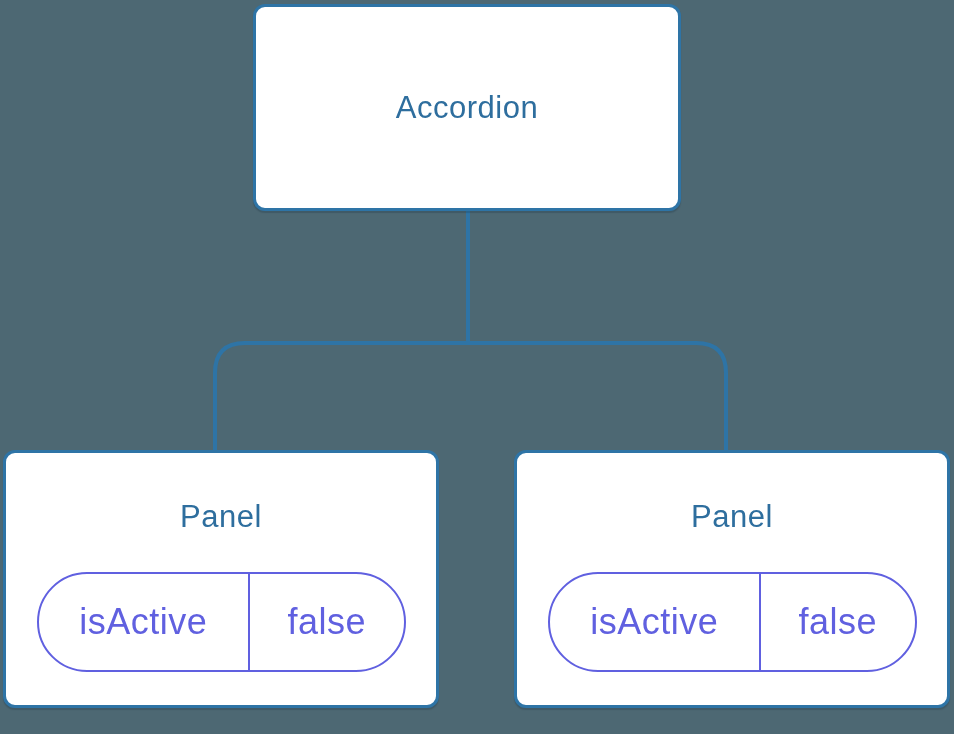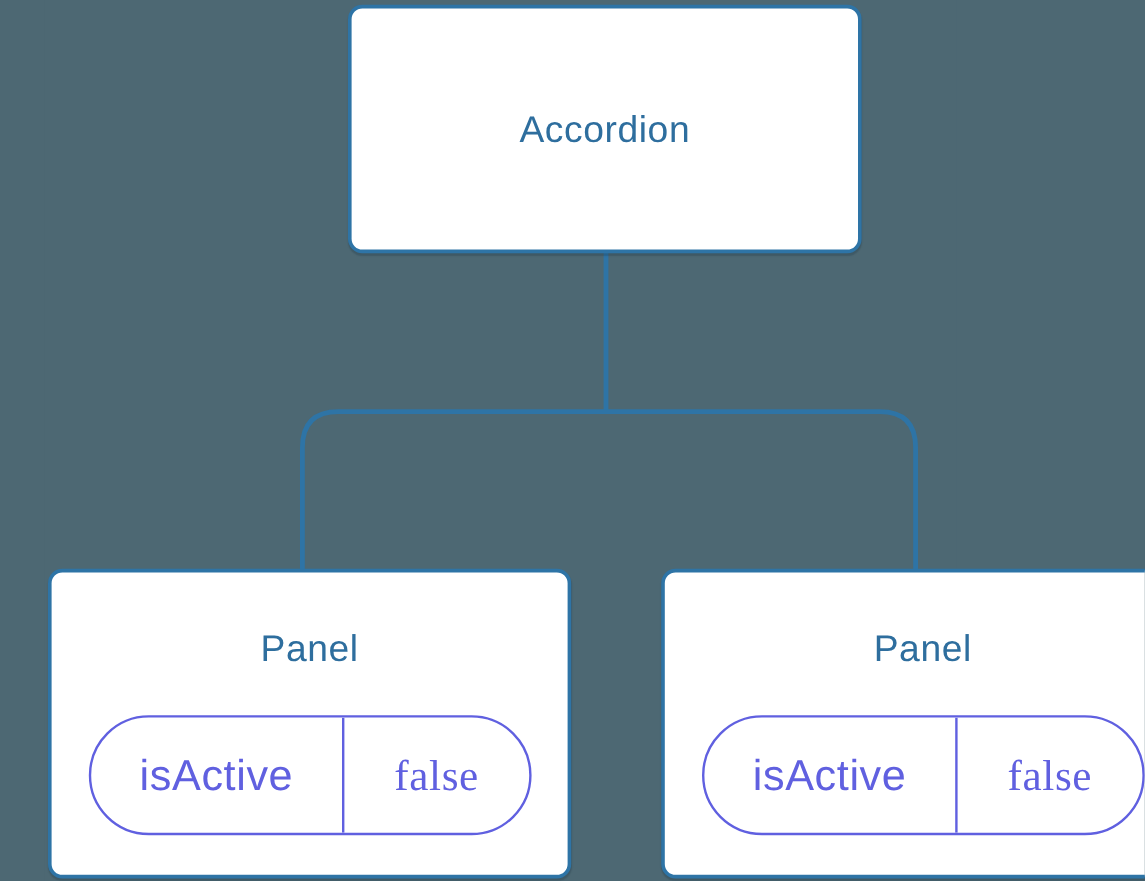--- a/index.html
+++ b/index.html
@@ -14,21 +14,20 @@
   html, body { width: 954px; height: 734px; overflow: hidden; }
   body {
     font-family: "Liberation Sans", "DejaVu Sans", sans-serif;
     background: var(--canvas-bg);
   }
   .canvas {
     position: relative;
     width: 760px;
     height: 734px;
     background: var(--canvas-bg);
-    margin-left: 37px;
   }
   .connector-svg {
     position: absolute;
     left: 0; top: 0;
     width: 954px; height: 734px;
     z-index: 1;
   }
   .connector-svg path {
     fill: none;
     stroke: var(--connector);
@@ -51,21 +50,21 @@
     font-weight: 500;
     letter-spacing: 0.5px;
     line-height: 36px;
   }
   .node-root {
     left: 253px; top: 4px;
     width: 428px; height: 207px;
     justify-content: center;
   }
   .node-panel {
-    top: 474px;
+    top: 450px;
     width: 436px; height: 258px;
     padding-top: 46px;
   }
   .node-panel-left  { left: 3px; }
   .node-panel-right { left: 514px; }
   .state-pill {
     margin-top: 37px;
     width: 369px; height: 100px;
     border: 2px solid var(--state-accent);
     border-radius: 50px;
@@ -79,21 +78,21 @@
     justify-content: center;
     color: var(--state-accent);
     font-size: 36px;
     font-weight: 500;
     letter-spacing: 0.5px;
   }
   .state-key {
     width: 58%;
     border-right: 2px solid var(--state-accent);
   }
-  .state-value { flex: 1; font-family: Liberation Serif, serif; }
+  .state-value { flex: 1; }
 </style>
 </head>
 <body>
 
 <div class="canvas">
 
   <svg class="connector-svg" viewBox="0 0 954 734" xmlns="http://www.w3.org/2000/svg">
     <path d="M 468 208 L 468 343"></path>
     <path d="M 215 476 L 215 373 Q 215 343 245 343 L 696 343 Q 726 343 726 373 L 726 476"></path>
   </svg>

